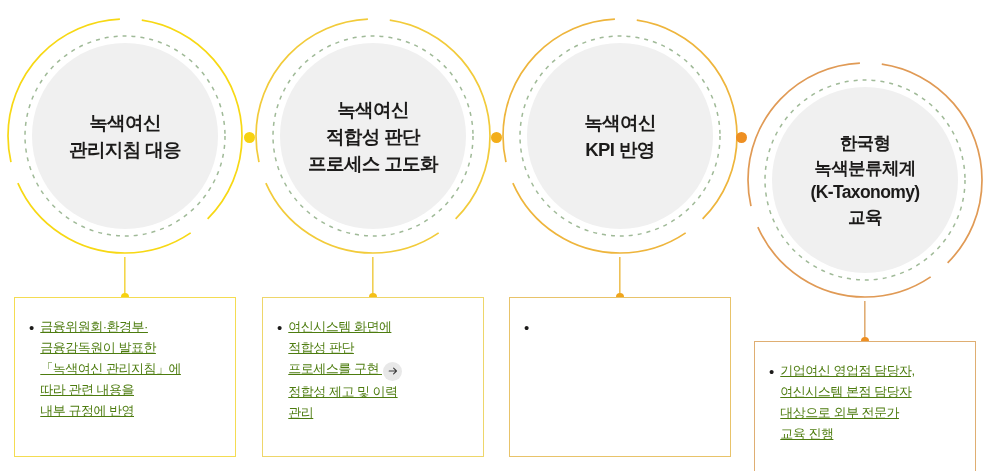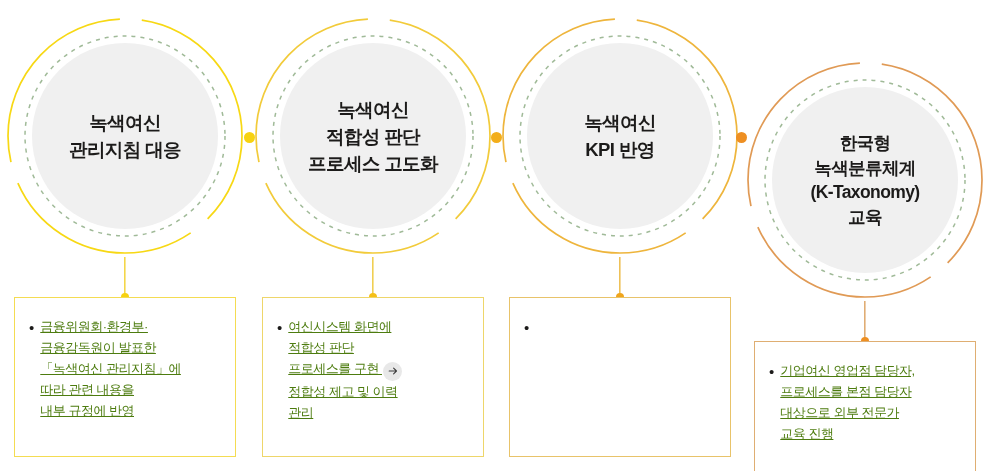--- a/index.html
+++ b/index.html
@@ -263,21 +263,21 @@
     </div>
     <svg class="stem" viewBox="0 0 2 40" preserveAspectRatio="none">
       <line x1="1" y1="0" x2="1" y2="40" stroke="#e0ad74" stroke-width="2"></line>
     </svg>
     <div class="stem-dot" style="background:#ee8f22"></div>
     <div class="card" style="border-color:#dfae72">
       <div class="card-inner">
         <div class="bullet-row">
           <span class="bullet">•</span>
           <span class="bullet-text">기업여신 영업점 담당자,
-프로세스를 본점 담당자
+여신시스템 본점 담당자
 대상으로 외부 전문가
 교육 진행</span>
         </div>
       </div>
     </div>
   </div>
 
   <div class="node-dot d0" style="background:#f7d210"></div>
   <div class="node-dot d1" style="background:#f3ae1a"></div>
   <div class="node-dot d2" style="background:#ee8f22"></div>

